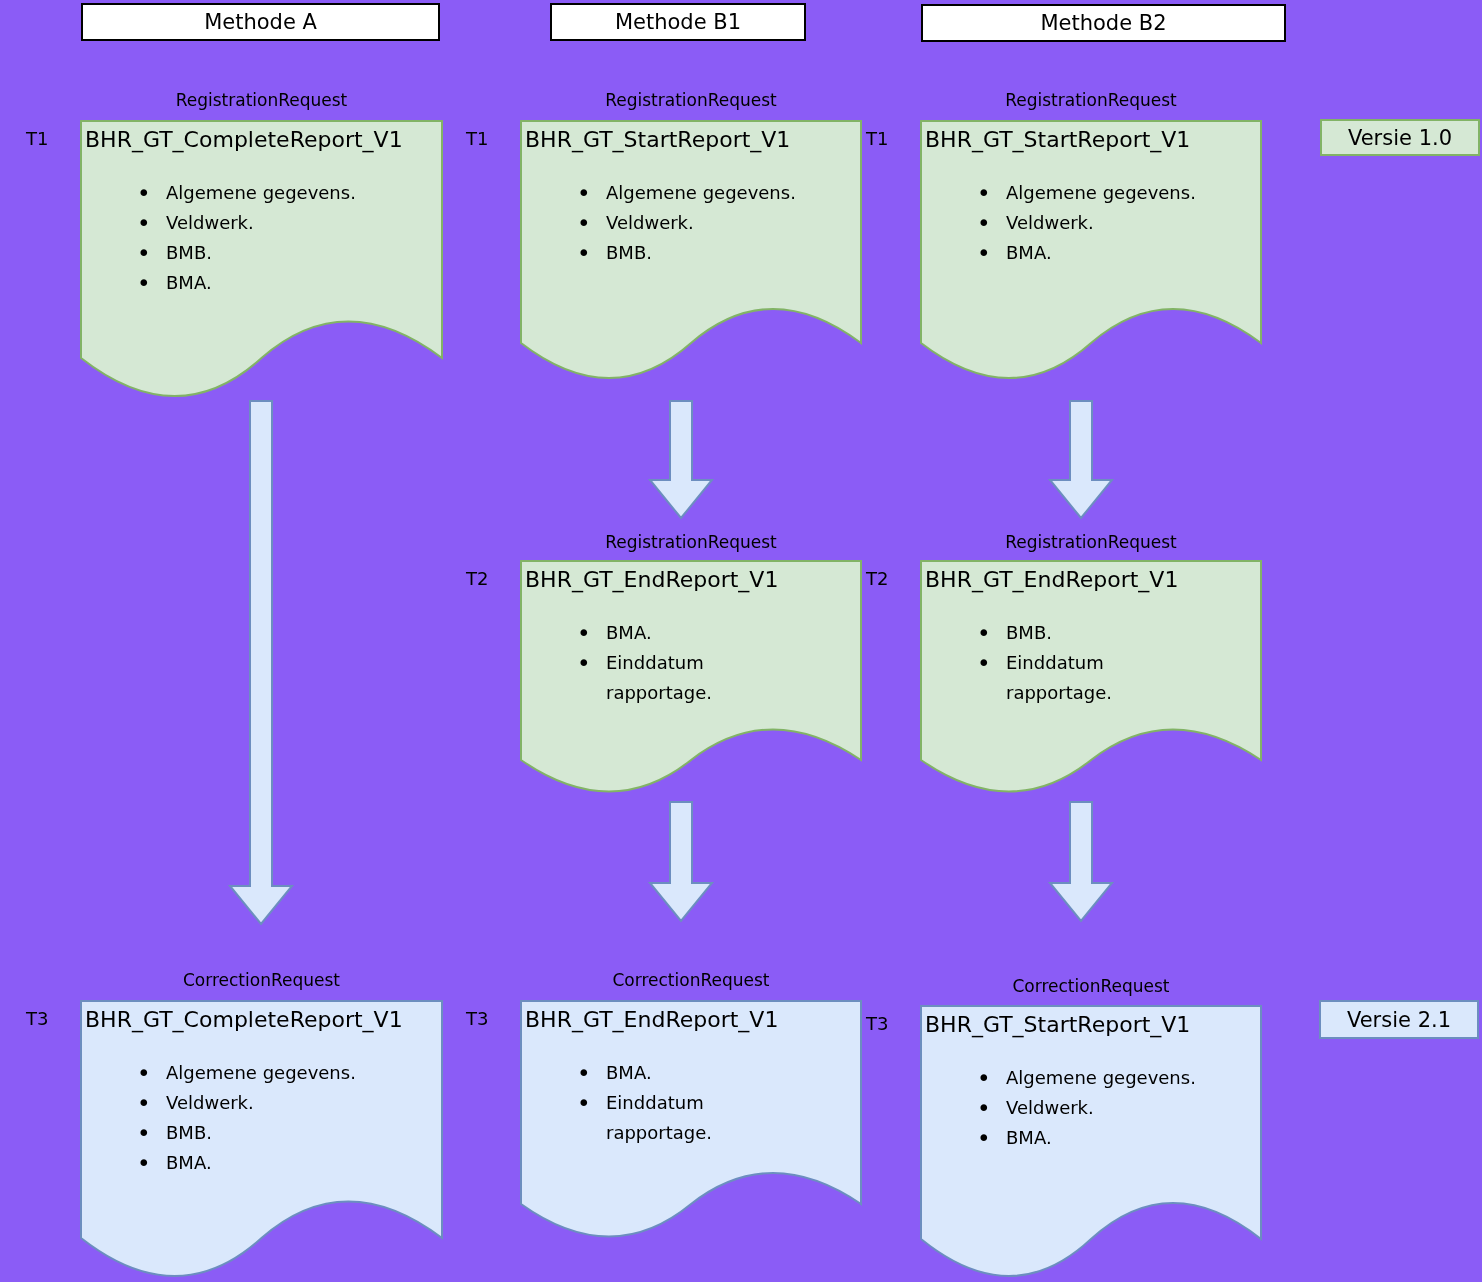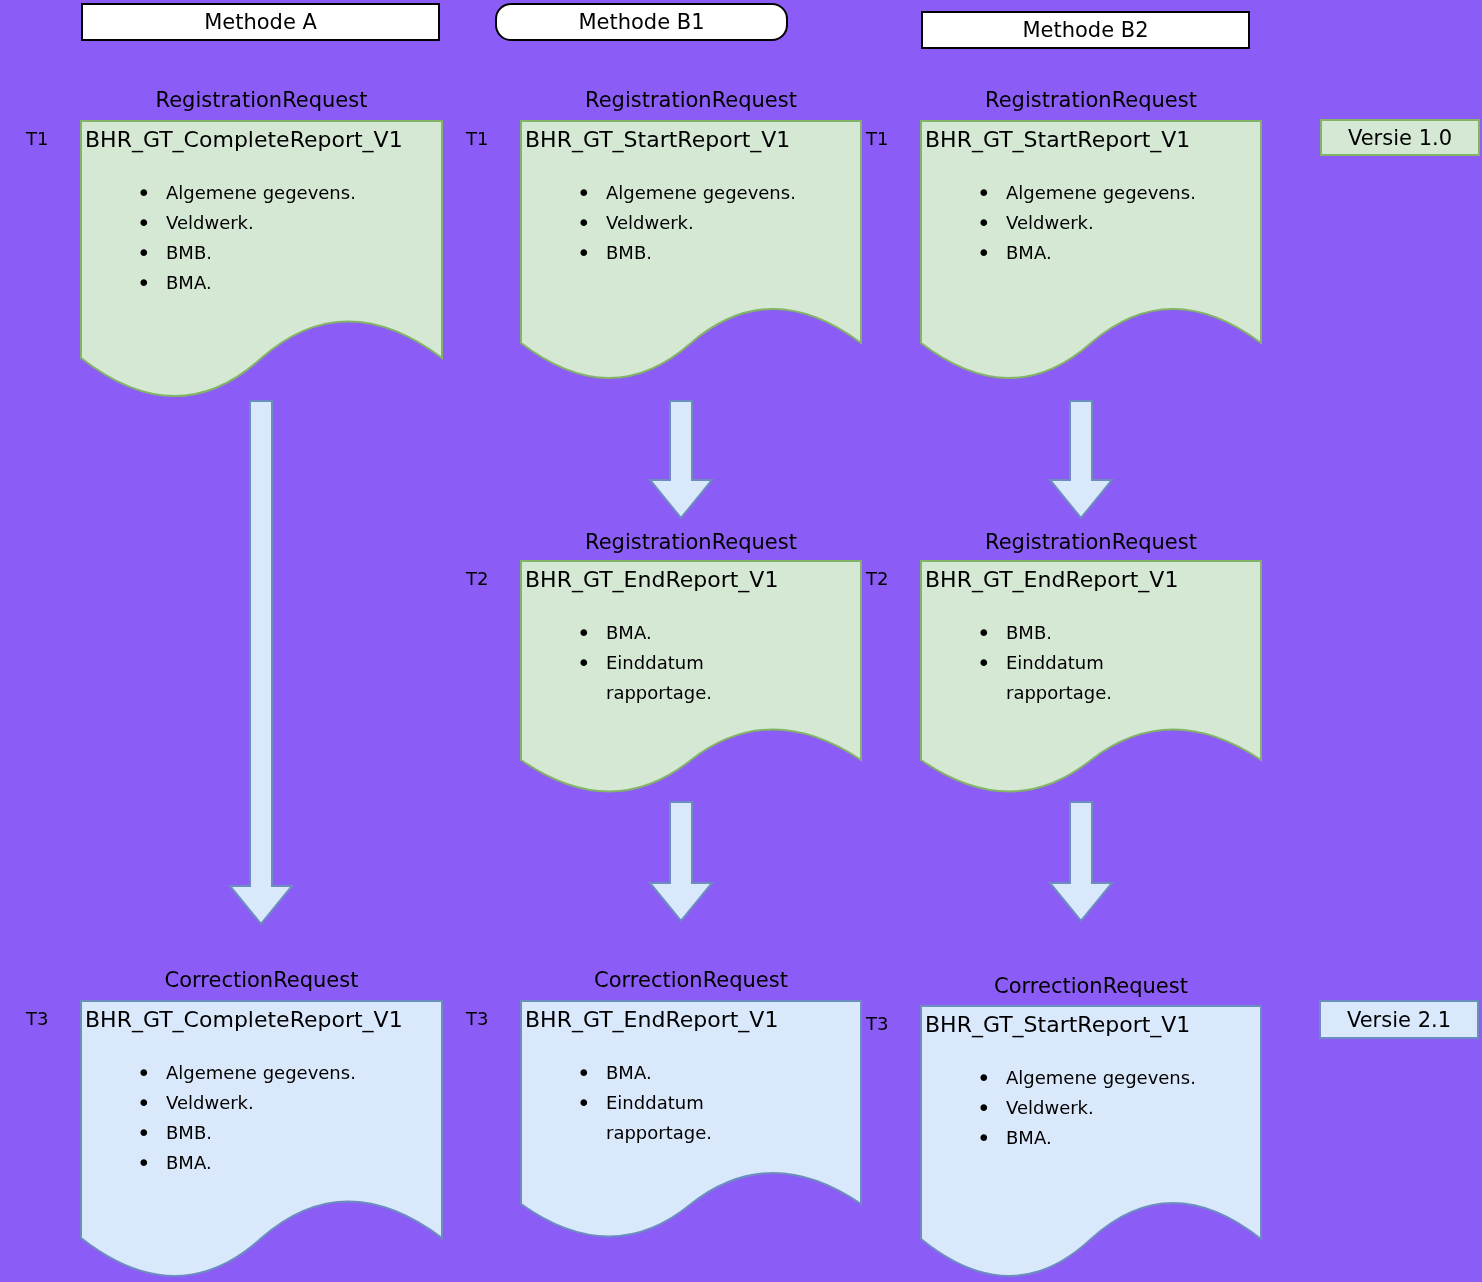--- a/index.html
+++ b/index.html
@@ -1,20 +1,20 @@
 <!DOCTYPE html>
 <html><head>
 <meta charset="utf-8">
 <style>
   html,body{margin:0;padding:0;background:#fff;}
   .canvas{position:relative;width:1482px;height:1282px;background:#8b5cf6;
           font-family:"DejaVu Sans",sans-serif;color:#000;overflow:hidden;padding-left:40px;}
   .hdr{position:absolute;border:2px solid #000;background:#fff;box-sizing:border-box;
        display:flex;align-items:center;justify-content:center;font-size:21px;}
-  .type-label{position:absolute;text-align:center;font-size:21px;line-height:24px;}
+  .type-label{position:absolute;text-align:center;font-size:17px;line-height:24px;}
   .doc{position:absolute;}
   .doc > svg{position:absolute;left:0;top:0;overflow:visible;display:block;}
   .doc-title{position:absolute;left:5px;top:7px;font-size:22px;white-space:nowrap;}
   .doc ul{position:absolute;left:0;top:58px;margin:0;padding:0 0 0 86px;
           list-style:none;font-size:18px;}
   .doc li{line-height:30px;position:relative;}
   .doc li::before{content:"\2022";position:absolute;left:-29px;font-size:23px;}
   .doc.narrow li{max-width:155px;}
   .tlabel{position:absolute;left:-54px;top:8px;font-size:18px;}
   .badge{position:absolute;border:2px solid;box-sizing:border-box;
@@ -23,24 +23,24 @@
   .arrow svg{display:block;overflow:visible;}
 </style>
 </head>
 <body>
 
 <div class="canvas">
 
   <div class="hdr" style="left:81px;top:3px;width:359px;height:38px;">
     <span>Methode A</span>
   </div>
-  <div class="hdr" style="left:495px;top:3px;width:293px;height:38px;border-radius:16px;">
+  <div class="hdr" style="left:550px;top:3px;width:256px;height:38px;">
     <span>Methode B1</span>
   </div>
-  <div class="hdr" style="left:921px;top:11px;width:329px;height:38px;">
+  <div class="hdr" style="left:921px;top:4px;width:365px;height:38px;">
     <span>Methode B2</span>
   </div>
 
   <div class="type-label" style="left:80px;top:88px;width:363px;">RegistrationRequest</div>
   <div class="type-label" style="left:520px;top:88px;width:342px;">RegistrationRequest</div>
   <div class="type-label" style="left:920px;top:88px;width:342px;">RegistrationRequest</div>
   <div class="type-label" style="left:520px;top:530px;width:342px;">RegistrationRequest</div>
   <div class="type-label" style="left:920px;top:530px;width:342px;">RegistrationRequest</div>
   <div class="type-label" style="left:80px;top:968px;width:363px;">CorrectionRequest</div>
   <div class="type-label" style="left:520px;top:968px;width:342px;">CorrectionRequest</div>

